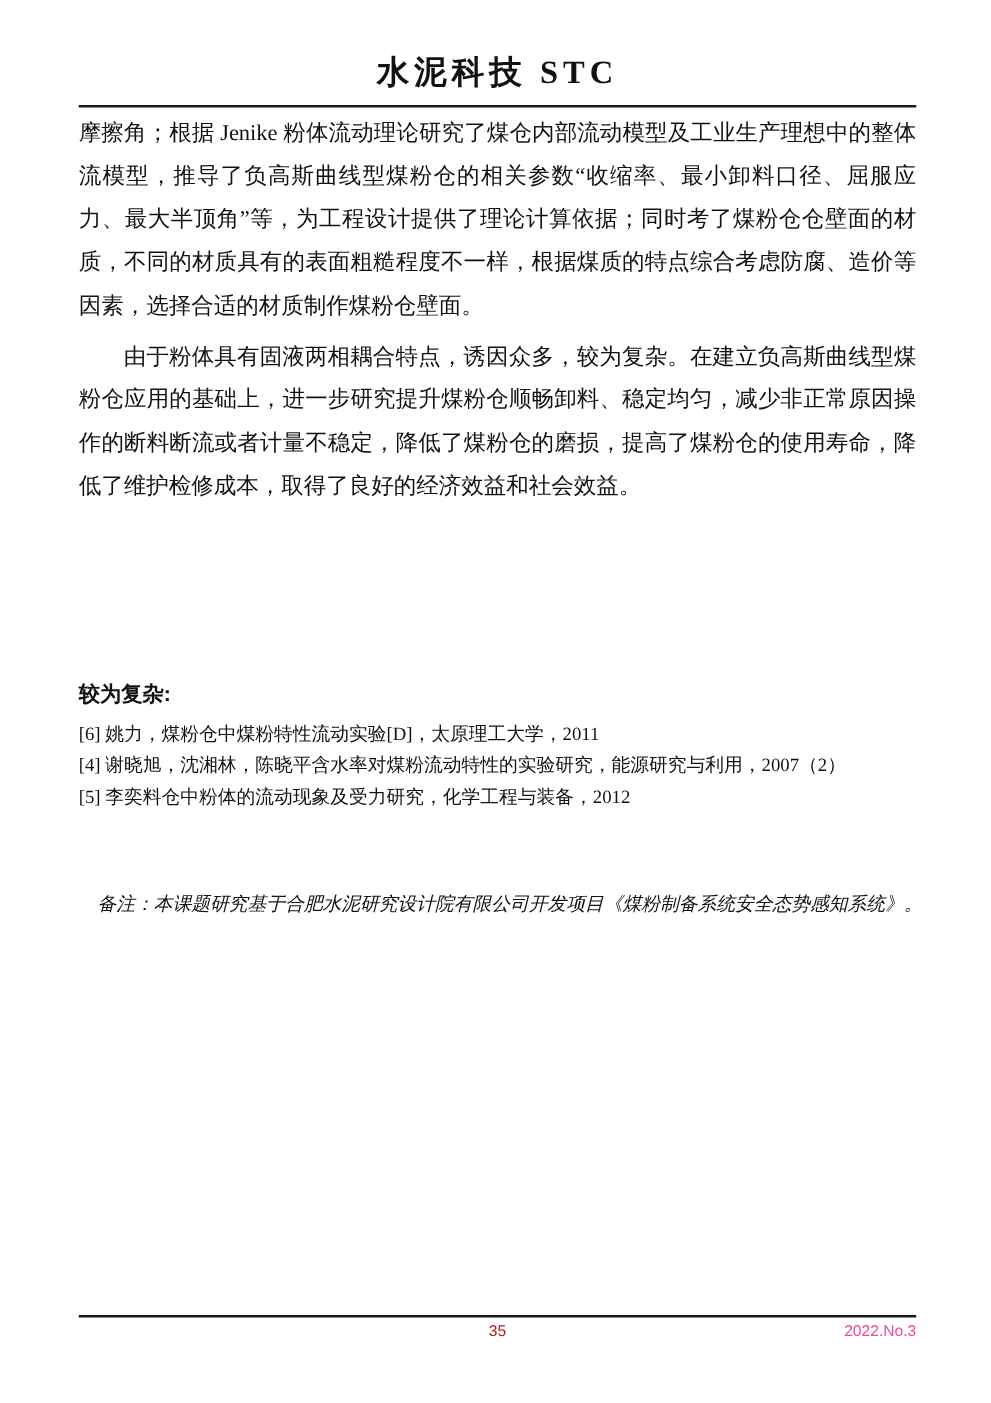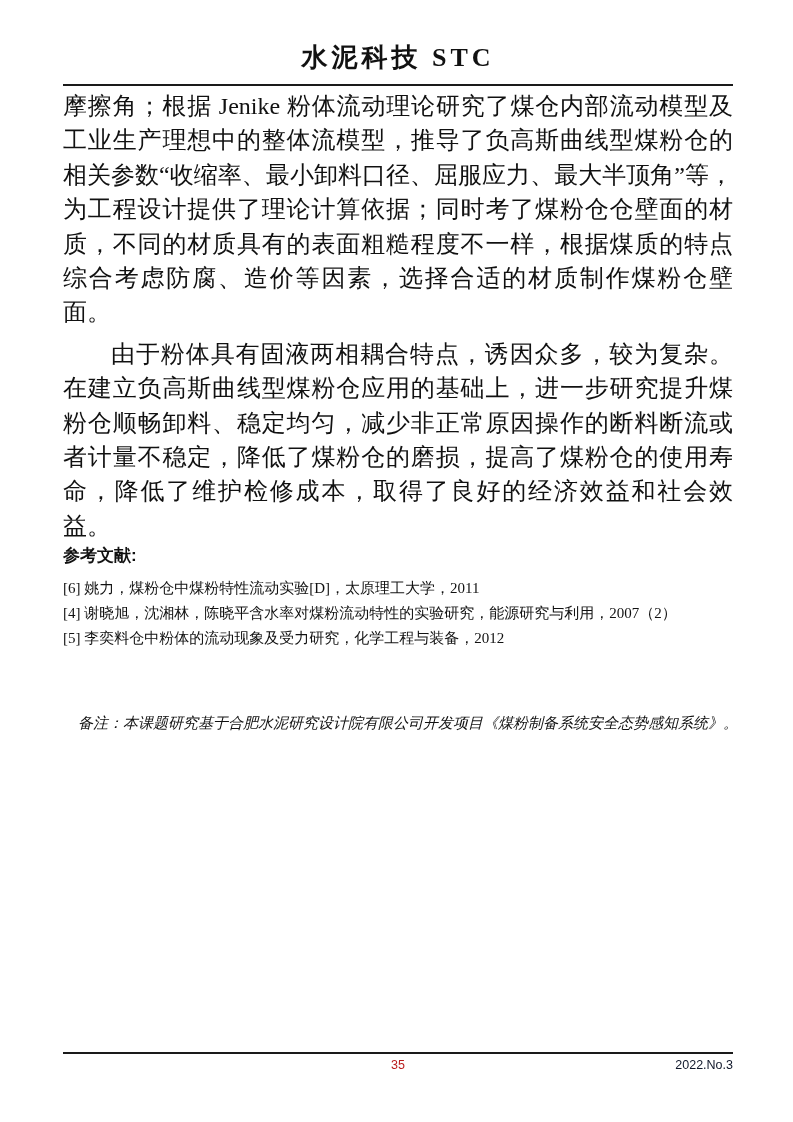--- a/index.html
+++ b/index.html
@@ -34,21 +34,21 @@
     left: 63px;
     width: 670px;
     height: 2px;
     background: #1a1a1a;
   }
   .article-body {
     position: absolute;
     top: 89px;
     left: 63px;
     width: 670px;
-    font-size: 24px;
+    font-size: 18px;
     line-height: 34.4px;
     text-align: justify;
     text-justify: inter-ideograph;
     color: #111111;
   }
   .article-body p {
     margin: 0;
   }
   .article-body p.indent {
     text-indent: 2em;
@@ -98,39 +98,39 @@
     font-size: 12.5px;
     font-family: "Liberation Sans", "DejaVu Sans", sans-serif;
     color: #b91c1c;
   }
   .footer-issue {
     position: absolute;
     top: 1058px;
     right: 60px;
     font-size: 12.5px;
     font-family: "Liberation Sans", "DejaVu Sans", sans-serif;
-    color: #0f172a;
+    color: #ec4899;
   }
 </style>
 </head>
 <body>
 
 <div class="page">
 
   <div class="journal-title">水泥科技 STC</div>
 
   <div class="header-rule"></div>
 
   <div class="article-body">
     <p class="no-indent">摩擦角；根据 Jenike 粉体流动理论研究了煤仓内部流动模型及工业生产理想中的整体流模型，推导了负高斯曲线型煤粉仓的相关参数“收缩率、最小卸料口径、屈服应力、最大半顶角”等，为工程设计提供了理论计算依据；同时考了煤粉仓仓壁面的材质，不同的材质具有的表面粗糙程度不一样，根据煤质的特点综合考虑防腐、造价等因素，选择合适的材质制作煤粉仓壁面。</p>
     <p class="indent">由于粉体具有固液两相耦合特点，诱因众多，较为复杂。在建立负高斯曲线型煤粉仓应用的基础上，进一步研究提升煤粉仓顺畅卸料、稳定均匀，减少非正常原因操作的断料断流或者计量不稳定，降低了煤粉仓的磨损，提高了煤粉仓的使用寿命，降低了维护检修成本，取得了良好的经济效益和社会效益。</p>
   </div>
 
   <div class="references">
-    <div class="ref-heading">参考文献:</div>
+    <div class="ref-heading">较为复杂:</div>
     <div class="ref-item">[6] 姚力，煤粉仓中煤粉特性流动实验[D]，太原理工大学，2011</div>
     <div class="ref-item">[4] 谢晓旭，沈湘林，陈晓平含水率对煤粉流动特性的实验研究，能源研究与利用，2007（2）</div>
     <div class="ref-item">[5] 李奕料仓中粉体的流动现象及受力研究，化学工程与装备，2012</div>
   </div>
 
   <div class="note">备注：本课题研究基于合肥水泥研究设计院有限公司开发项目《煤粉制备系统安全态势感知系统》。</div>
 
   <div class="footer-rule"></div>
 
   <div class="footer-page-number">35</div>

